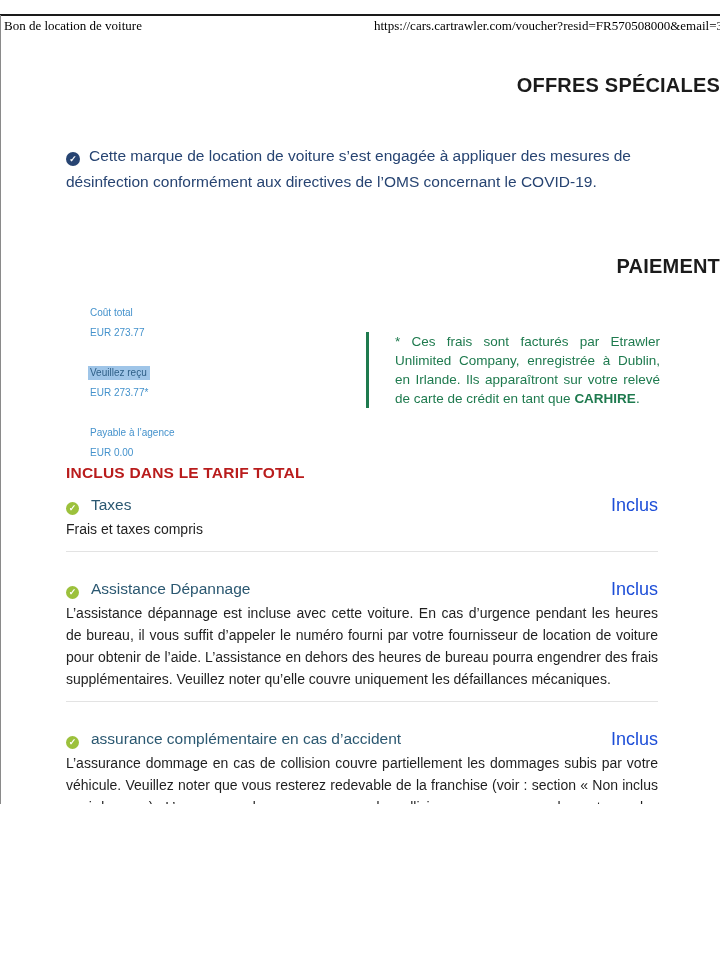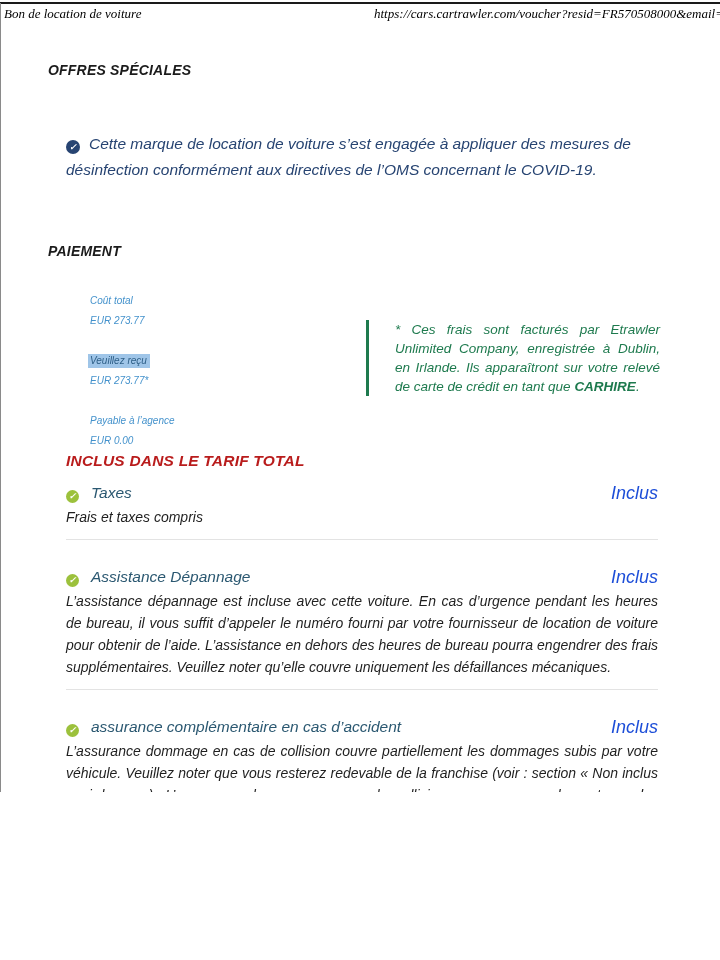--- a/index.html
+++ b/index.html
@@ -1,39 +1,39 @@
 <!DOCTYPE html>
 <html><head>
 <meta charset="utf-8">
 <style>
   * { margin:0; padding:0; box-sizing:border-box; }
   html,body { background:#fff; }
   .page {
-    position:relative; width:720px; height:792px; margin:0 auto;
+    position:relative; width:720px; height:792px; margin:12px auto;
     background:#ffffff; overflow:hidden;
-    font-family:"Liberation Sans", sans-serif; color:#212121;font-style:italic;
+    font-family:"Liberation Sans", sans-serif; color:#212121;
   }
   
   .topline { position:absolute; left:0; top:2px; width:720px; height:2px; background:#1a1a1a; }
   .leftline { position:absolute; left:0; top:3px; width:1px; height:912px; background:#8a8a8a; }
 
   
   .hdr-title {
     position:absolute; left:4px; top:6px;
     font-family:"Liberation Serif", serif; font-size:13px; color:#000;
   }
   .hdr-url {
     position:absolute; left:374px; top:6px; width:346px;
     font-family:"Liberation Serif", serif; font-size:13px; color:#000;
     white-space:nowrap; overflow:hidden;
   }
 
   .h1 {
-    position:absolute; left:0; width:720px; text-align:left;
-    font-size:14px; font-weight:bold; color:#1b1b1b; letter-spacing:.2px;padding-left:48px;
+    position:absolute; left:0; width:720px; text-align:right;
+    font-size:20px; font-weight:bold; color:#1b1b1b; letter-spacing:.2px;
   }
   .h1.offres { top:62px; }
   .h1.paiement { top:243px; }
 
   
   .covid {
     position:absolute; left:66px; top:131px; width:600px;
     color:#274472; font-size:15.5px; line-height:26px; text-align:left;
   }
   .icon-check {

